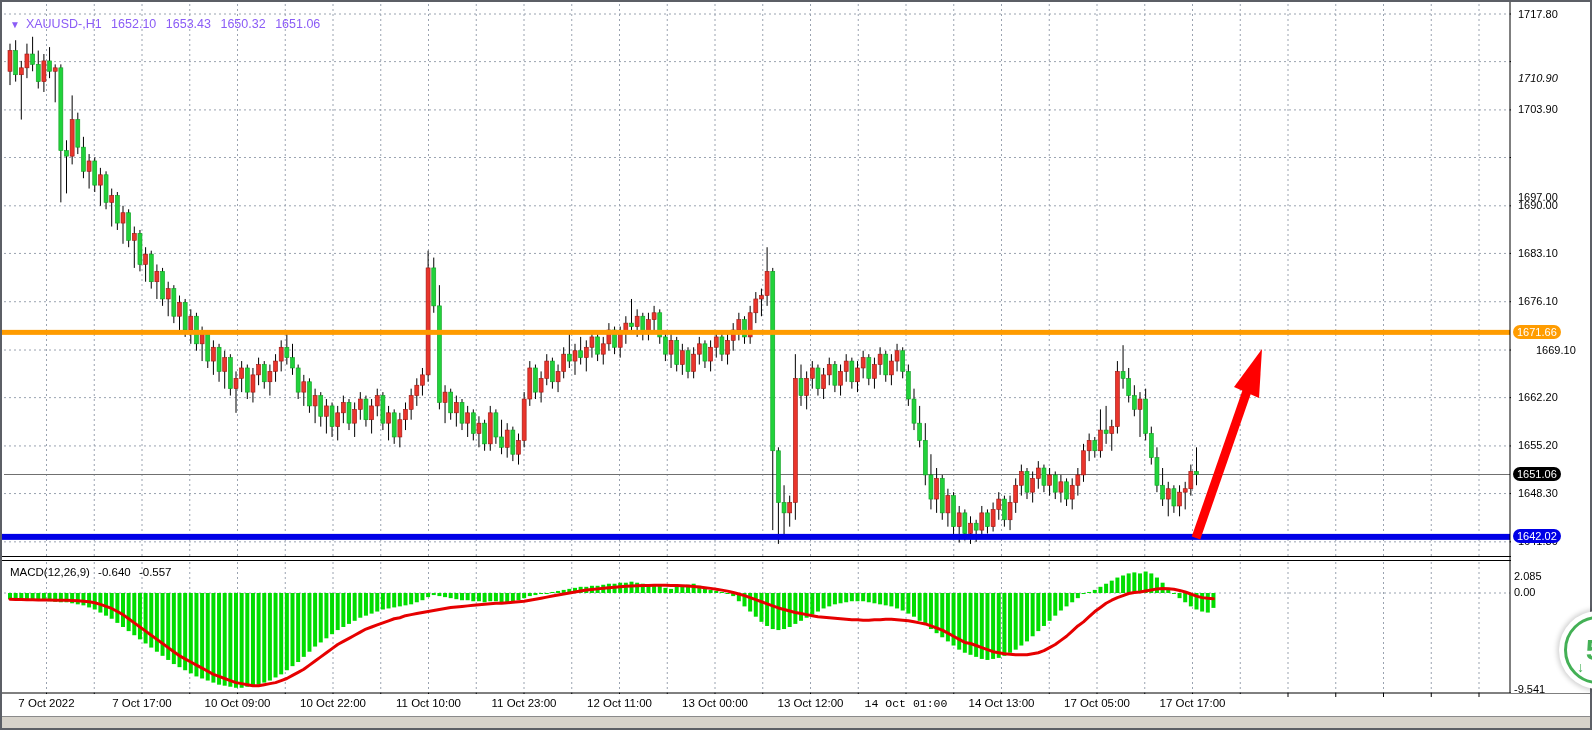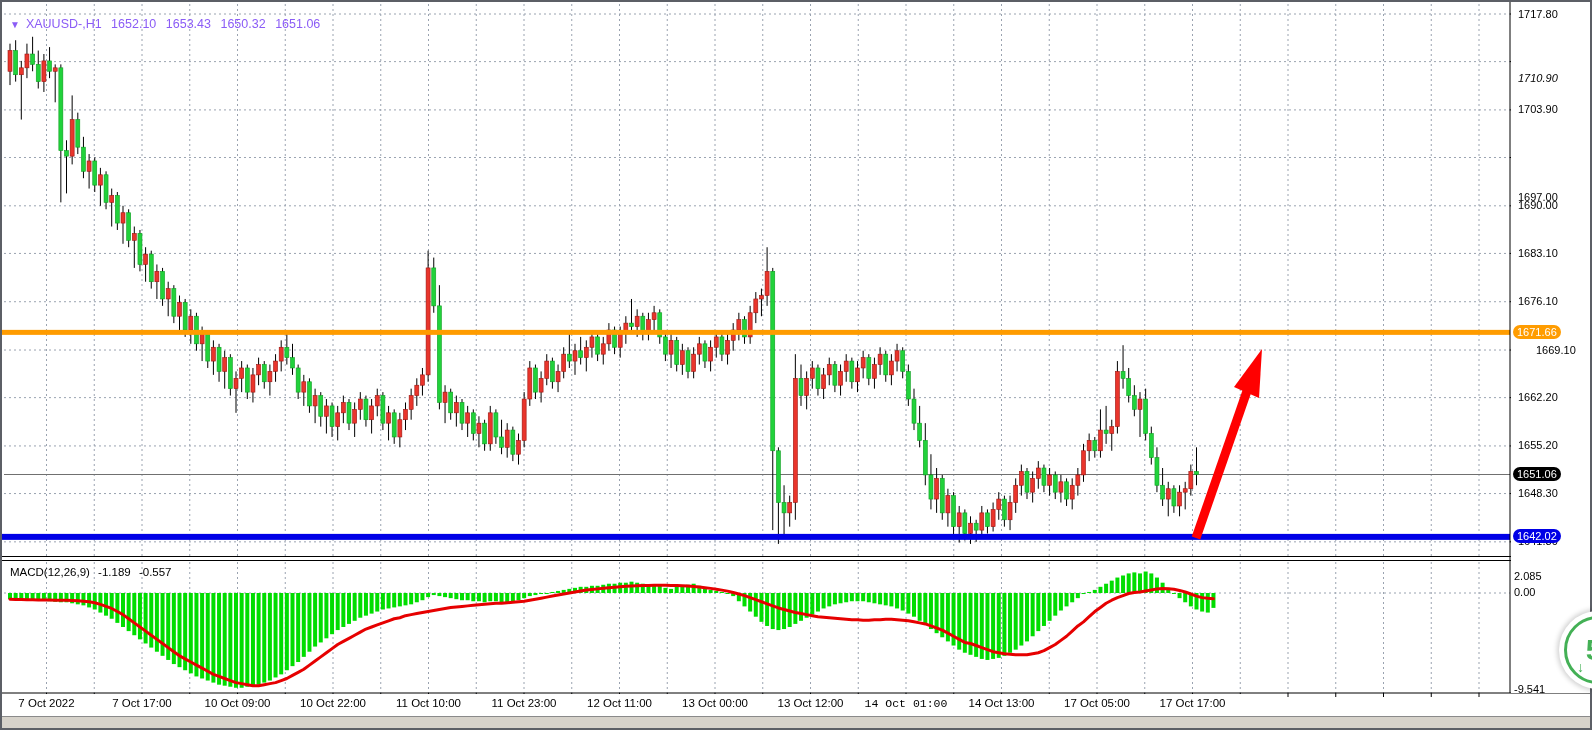--- a/index.html
+++ b/index.html
@@ -812,21 +812,21 @@
 <div class="title-bar">
   <span class="tri">▼</span><span>XAUUSD-,H1</span>
   <span>1652.10</span>
   <span>1653.43</span>
   <span>1650.32</span>
   <span>1651.06</span>
 </div>
 
 <div class="macd-label">
   <span>MACD(12,26,9)</span>
-  <span>-1.189</span>
+  <span>-0.640</span>
   <span>-0.557</span>
 </div>
 
 <div class="price-axis" id="price-axis">
     <div class="price-label" style="top: 7.5px;">1717.80</div>
     <div class="price-label" style="top: 72px; font-style: italic;">1710.90</div>
     <div class="price-label" style="top: 103.41px;">1703.90</div>
     <div class="price-label" style="top: 151.02px; margin-top: 40px;">1697.00</div>
     <div class="price-label" style="top: 199.32px;">1690.00</div>
     <div class="price-label" style="top: 246.93px;">1683.10</div>

